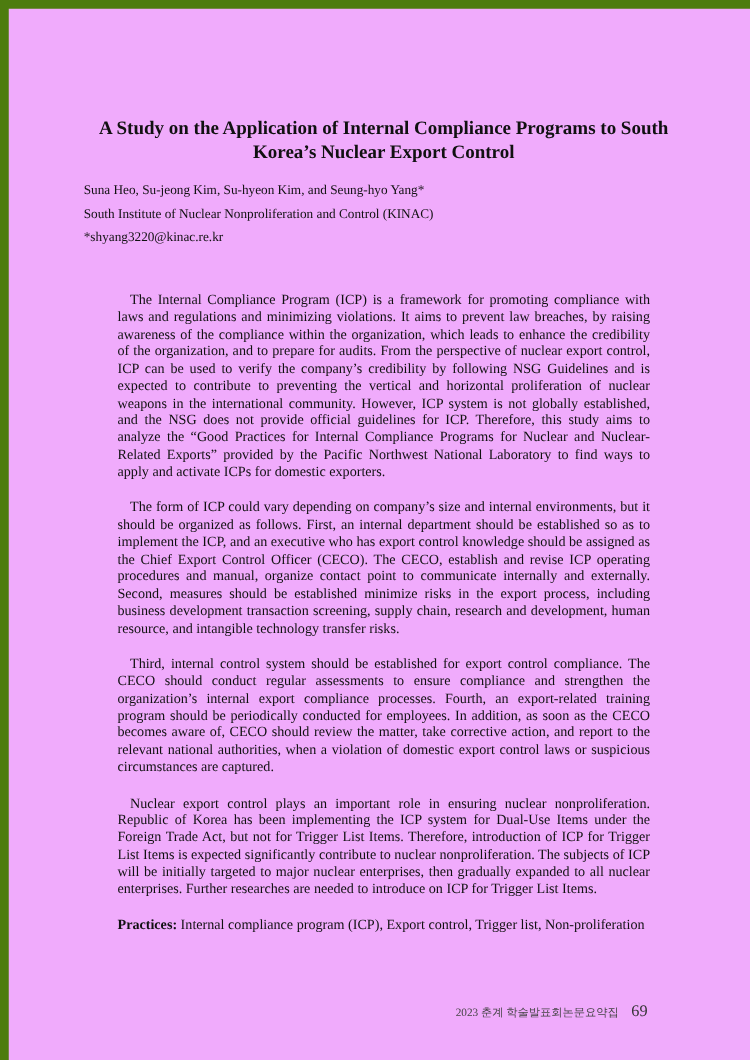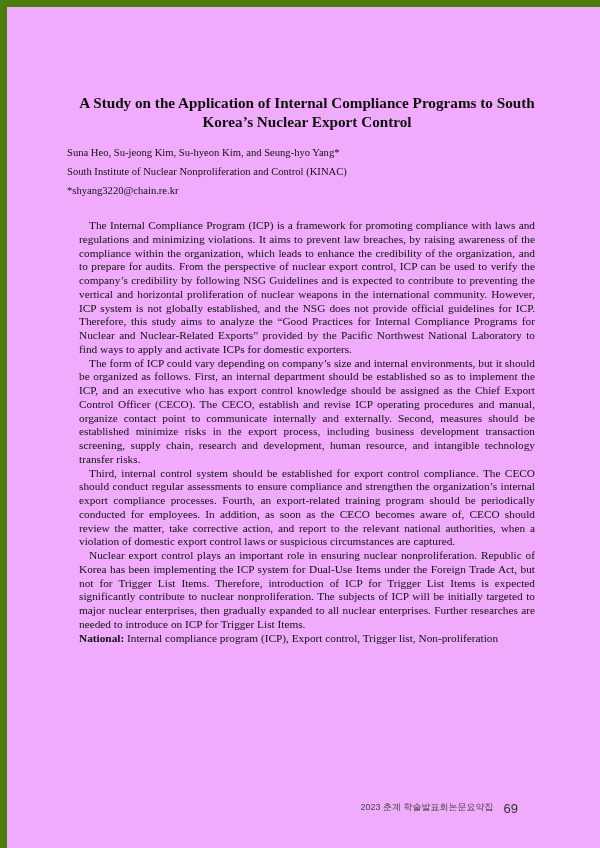--- a/index.html
+++ b/index.html
@@ -17,50 +17,50 @@
       position: absolute; left: 60px; width: 480px; 
       font-size: 10.6px; line-height: 13px;
     }
     .authors { top: 139px; }
     .affil { top: 158px; }
     .email { top: 177px; }
     .body {
       position: absolute; left: 72px; width: 456px; top: 212px;
       font-size: 11.3px; line-height: 13.75px; text-align: justify;
     }
-    .body p { margin: 0; text-indent: 10px; }
+    .body p { margin: 15px; text-indent: 10px; }
     .ack-head { margin-top: 11px; font-weight: bold; text-indent: 0 !important; }
     .ack p.ackp { text-indent: 10px; }
     .kw { margin-top: 13px; text-indent: 0 !important; }
     .kw b { font-weight: bold; }
     .footer {
       position: absolute; right: 87px; top: 794px;
-      font-family: Liberation Sans, sans-serif;
-      font-size: 9px; color: #444; display: flex; align-items: flex-start; gap: 10px;
+      font-family: Liberation Serif, serif;
+      font-size: 9px; color: #444; display: flex; align-items: flex-end; gap: 10px;
     }
     .footer .pn { font-size: 13px; color: #333; }
   </style>
 </head>
 <body>
 
 <div class="page">
   <div class="title">A Study on the Application of Internal Compliance Programs to South Korea’s Nuclear Export Control</div>
   <div class="authors">Suna Heo, Su-jeong Kim, Su-hyeon Kim, and Seung-hyo Yang*</div>
   <div class="affil">South Institute of Nuclear Nonproliferation and Control (KINAC)</div>
-  <div class="email">*shyang3220@chain.re.kr</div>
+  <div class="email">*shyang3220@kinac.re.kr</div>
 
   <div class="body">
     <p>The Internal Compliance Program (ICP) is a framework for promoting compliance with laws and regulations and minimizing violations. It aims to prevent law breaches, by raising awareness of the compliance within the organization, which leads to enhance the credibility of the organization, and to prepare for audits. From the perspective of nuclear export control, ICP can be used to verify the company’s credibility by following NSG Guidelines and is expected to contribute to preventing the vertical and horizontal proliferation of nuclear weapons in the international community. However, ICP system is not globally established, and the NSG does not provide official guidelines for ICP. Therefore, this study aims to analyze the “Good Practices for Internal Compliance Programs for Nuclear and Nuclear-Related Exports” provided by the Pacific Northwest National Laboratory to find ways to apply and activate ICPs for domestic exporters.</p>
     <p>The form of ICP could vary depending on company’s size and internal environments, but it should be organized as follows. First, an internal department should be established so as to implement the ICP, and an executive who has export control knowledge should be assigned as the Chief Export Control Officer (CECO). The CECO, establish and revise ICP operating procedures and manual, organize contact point to communicate internally and externally. Second, measures should be established minimize risks in the export process, including business development transaction screening, supply chain, research and development, human resource, and intangible technology transfer risks.</p>
     <p>Third, internal control system should be established for export control compliance. The CECO should conduct regular assessments to ensure compliance and strengthen the organization’s internal export compliance processes. Fourth, an export-related training program should be periodically conducted for employees. In addition, as soon as the CECO becomes aware of, CECO should review the matter, take corrective action, and report to the relevant national authorities, when a violation of domestic export control laws or suspicious circumstances are captured.</p>
     <p>Nuclear export control plays an important role in ensuring nuclear nonproliferation. Republic of Korea has been implementing the ICP system for Dual-Use Items under the Foreign Trade Act, but not for Trigger List Items. Therefore, introduction of ICP for Trigger List Items is expected significantly contribute to nuclear nonproliferation. The subjects of ICP will be initially targeted to major nuclear enterprises, then gradually expanded to all nuclear enterprises. Further researches are needed to introduce on ICP for Trigger List Items.</p>
 
     <div class="ack">
     </div>
 
-    <p class="kw"><b>National:</b><span> Internal compliance program (ICP), Export control, Trigger list, Non-proliferation</span></p>
+    <p class="kw"><b>Practices:</b><span> Internal compliance program (ICP), Export control, Trigger list, Non-proliferation</span></p>
   </div>
 
   <div class="footer">
     <span>2023 춘계 학술발표회논문요약집</span>
     <span class="pn">69</span>
   </div>
 </div>
 
 </body></html>

